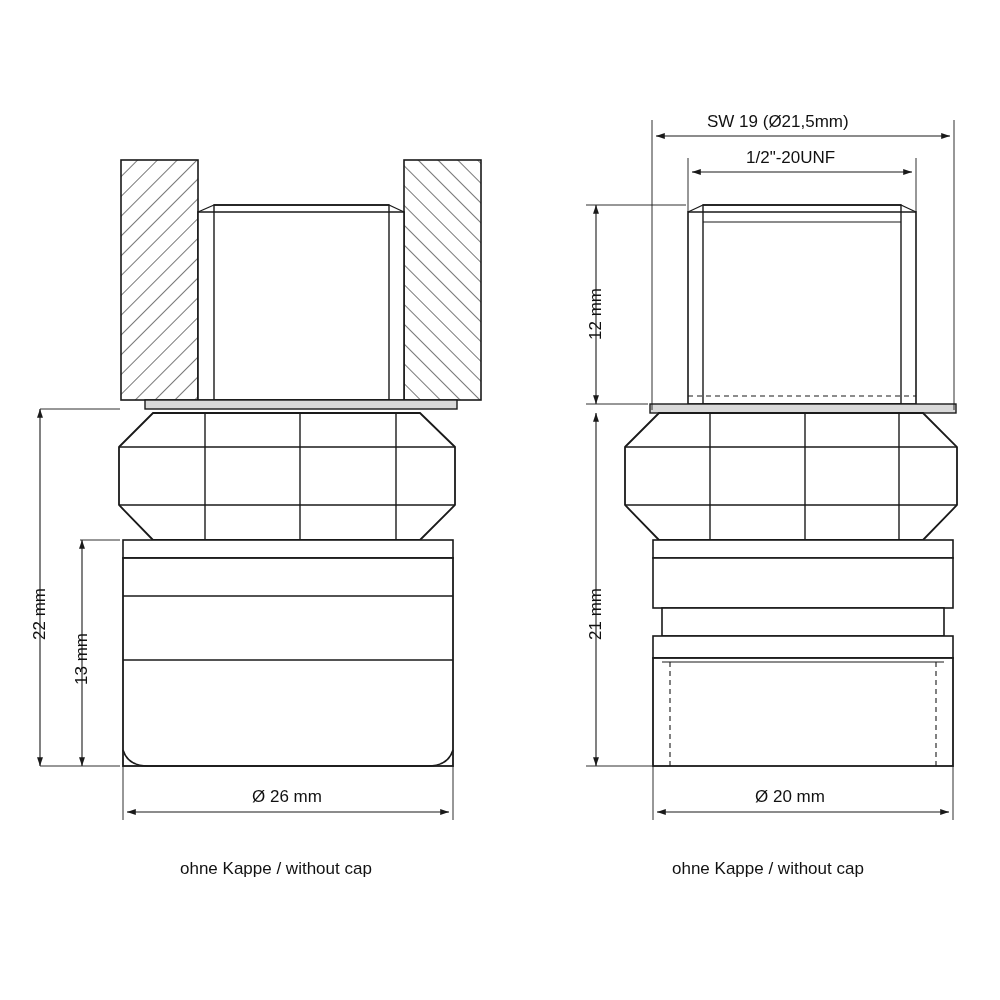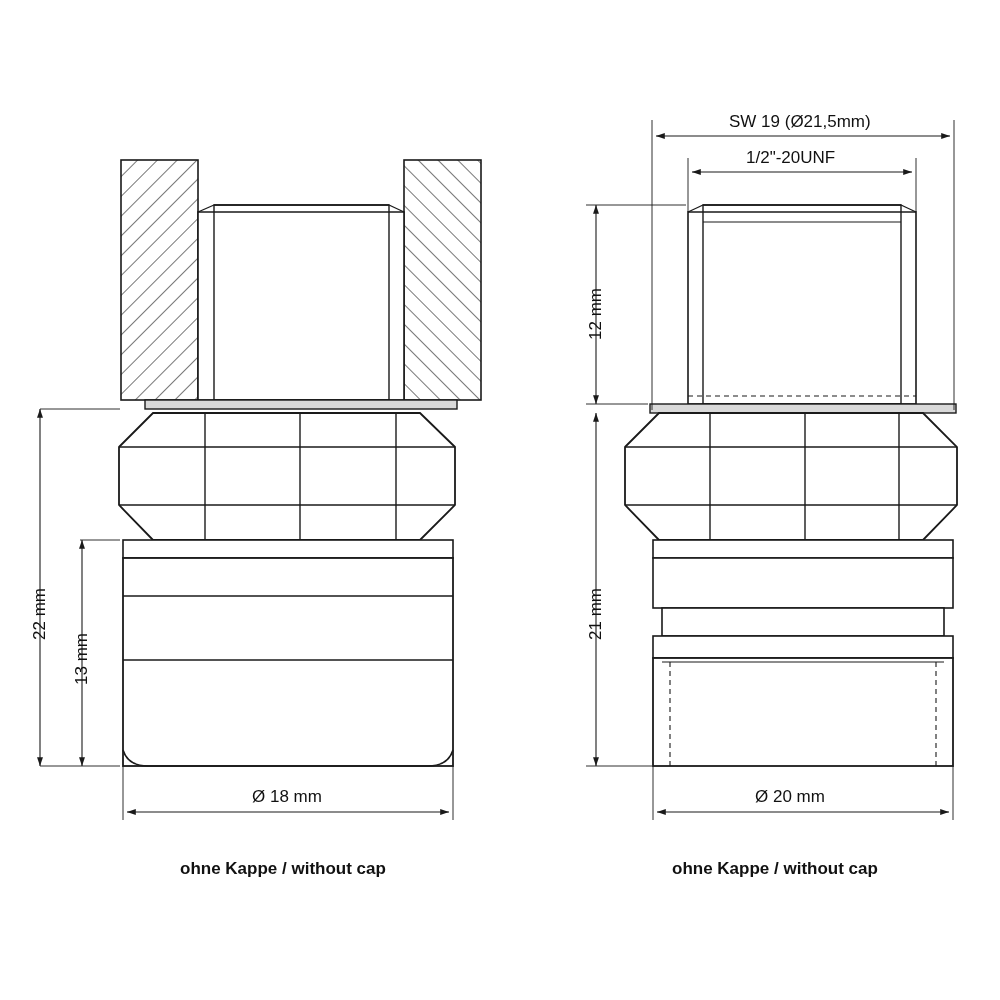--- a/index.html
+++ b/index.html
@@ -28,42 +28,42 @@
     height: 1000px;
   }
   .lbl {
     position: absolute;
     font-family: "Liberation Sans", sans-serif;
     font-size: 17px;
     color: #111111;
     white-space: nowrap;
   }
   .lbl.bold {
-    font-weight: bold;
+    font-weight: normal;
   }
   .cap-left {
     left: 180px;
     top: 859px;
     font-size: 17px;
   }
   .cap-right {
     left: 672px;
     top: 859px;
     font-size: 17px;
   }
   .d22 {
     left: 252px;
     top: 787px;
   }
   .d18 {
     left: 755px;
     top: 787px;
   }
   .sw19 {
-    left: 729px;
+    left: 707px;
     top: 112px;
   }
   .unf {
     left: 746px;
     top: 148px;
   }
   .v22 {
     left: 30px;
     top: 640px;
     transform: rotate(-90deg);
@@ -192,21 +192,21 @@
       <line x1="596" y1="413" x2="596" y2="766" stroke="#1a1a1a" stroke-width="1.1" marker-start="url(#arrE)" marker-end="url(#arrS)"></line>
 
       <line x1="653" y1="766" x2="653" y2="820" stroke="#1a1a1a" stroke-width="0.9"></line>
       <line x1="953" y1="766" x2="953" y2="820" stroke="#1a1a1a" stroke-width="0.9"></line>
       <line x1="657" y1="812" x2="949" y2="812" stroke="#1a1a1a" stroke-width="1.1" marker-start="url(#arrE)" marker-end="url(#arrS)"></line>
     </g>
   </svg>
 
   <div class="lbl v22">22 mm</div>
   <div class="lbl v13">13 mm</div>
-  <div class="lbl d22">Ø 18 mm</div>
+  <div class="lbl d22">Ø 26 mm</div>
   <div class="lbl bold cap-left">ohne Kappe / without cap</div>
 
   <div class="lbl sw19">SW 19 (Ø21,5mm)</div>
   <div class="lbl unf">1/2"-20UNF</div>
   <div class="lbl v12">12 mm</div>
   <div class="lbl v21">21 mm</div>
   <div class="lbl d18">Ø 20 mm</div>
   <div class="lbl bold cap-right">ohne Kappe / without cap</div>
 
 </div>

